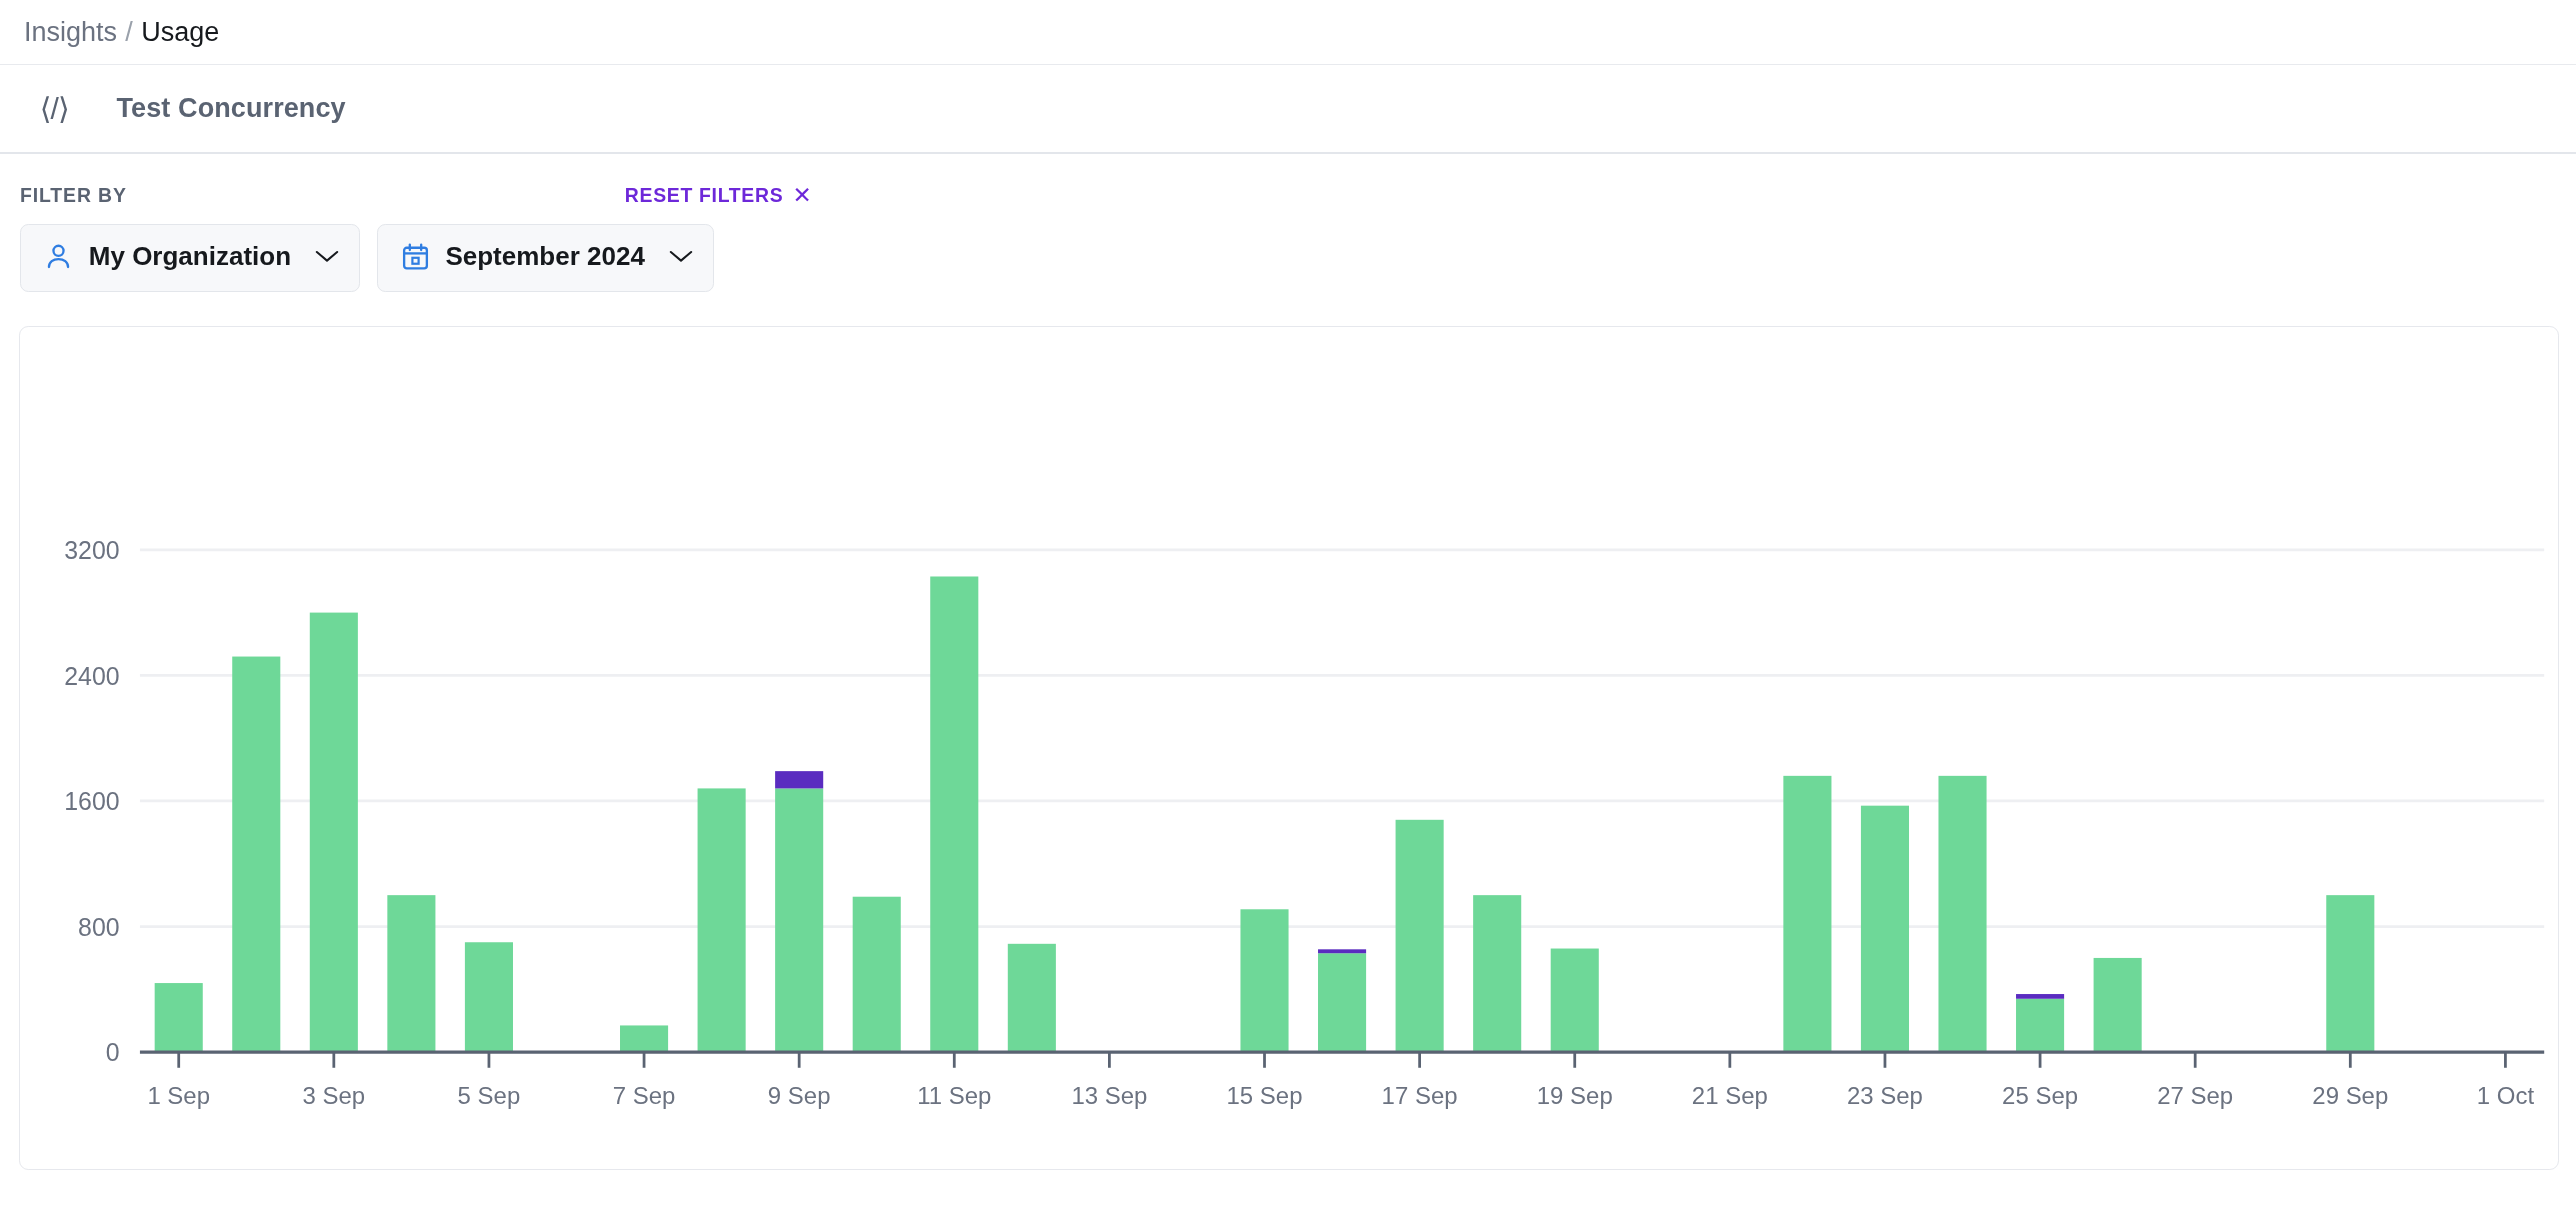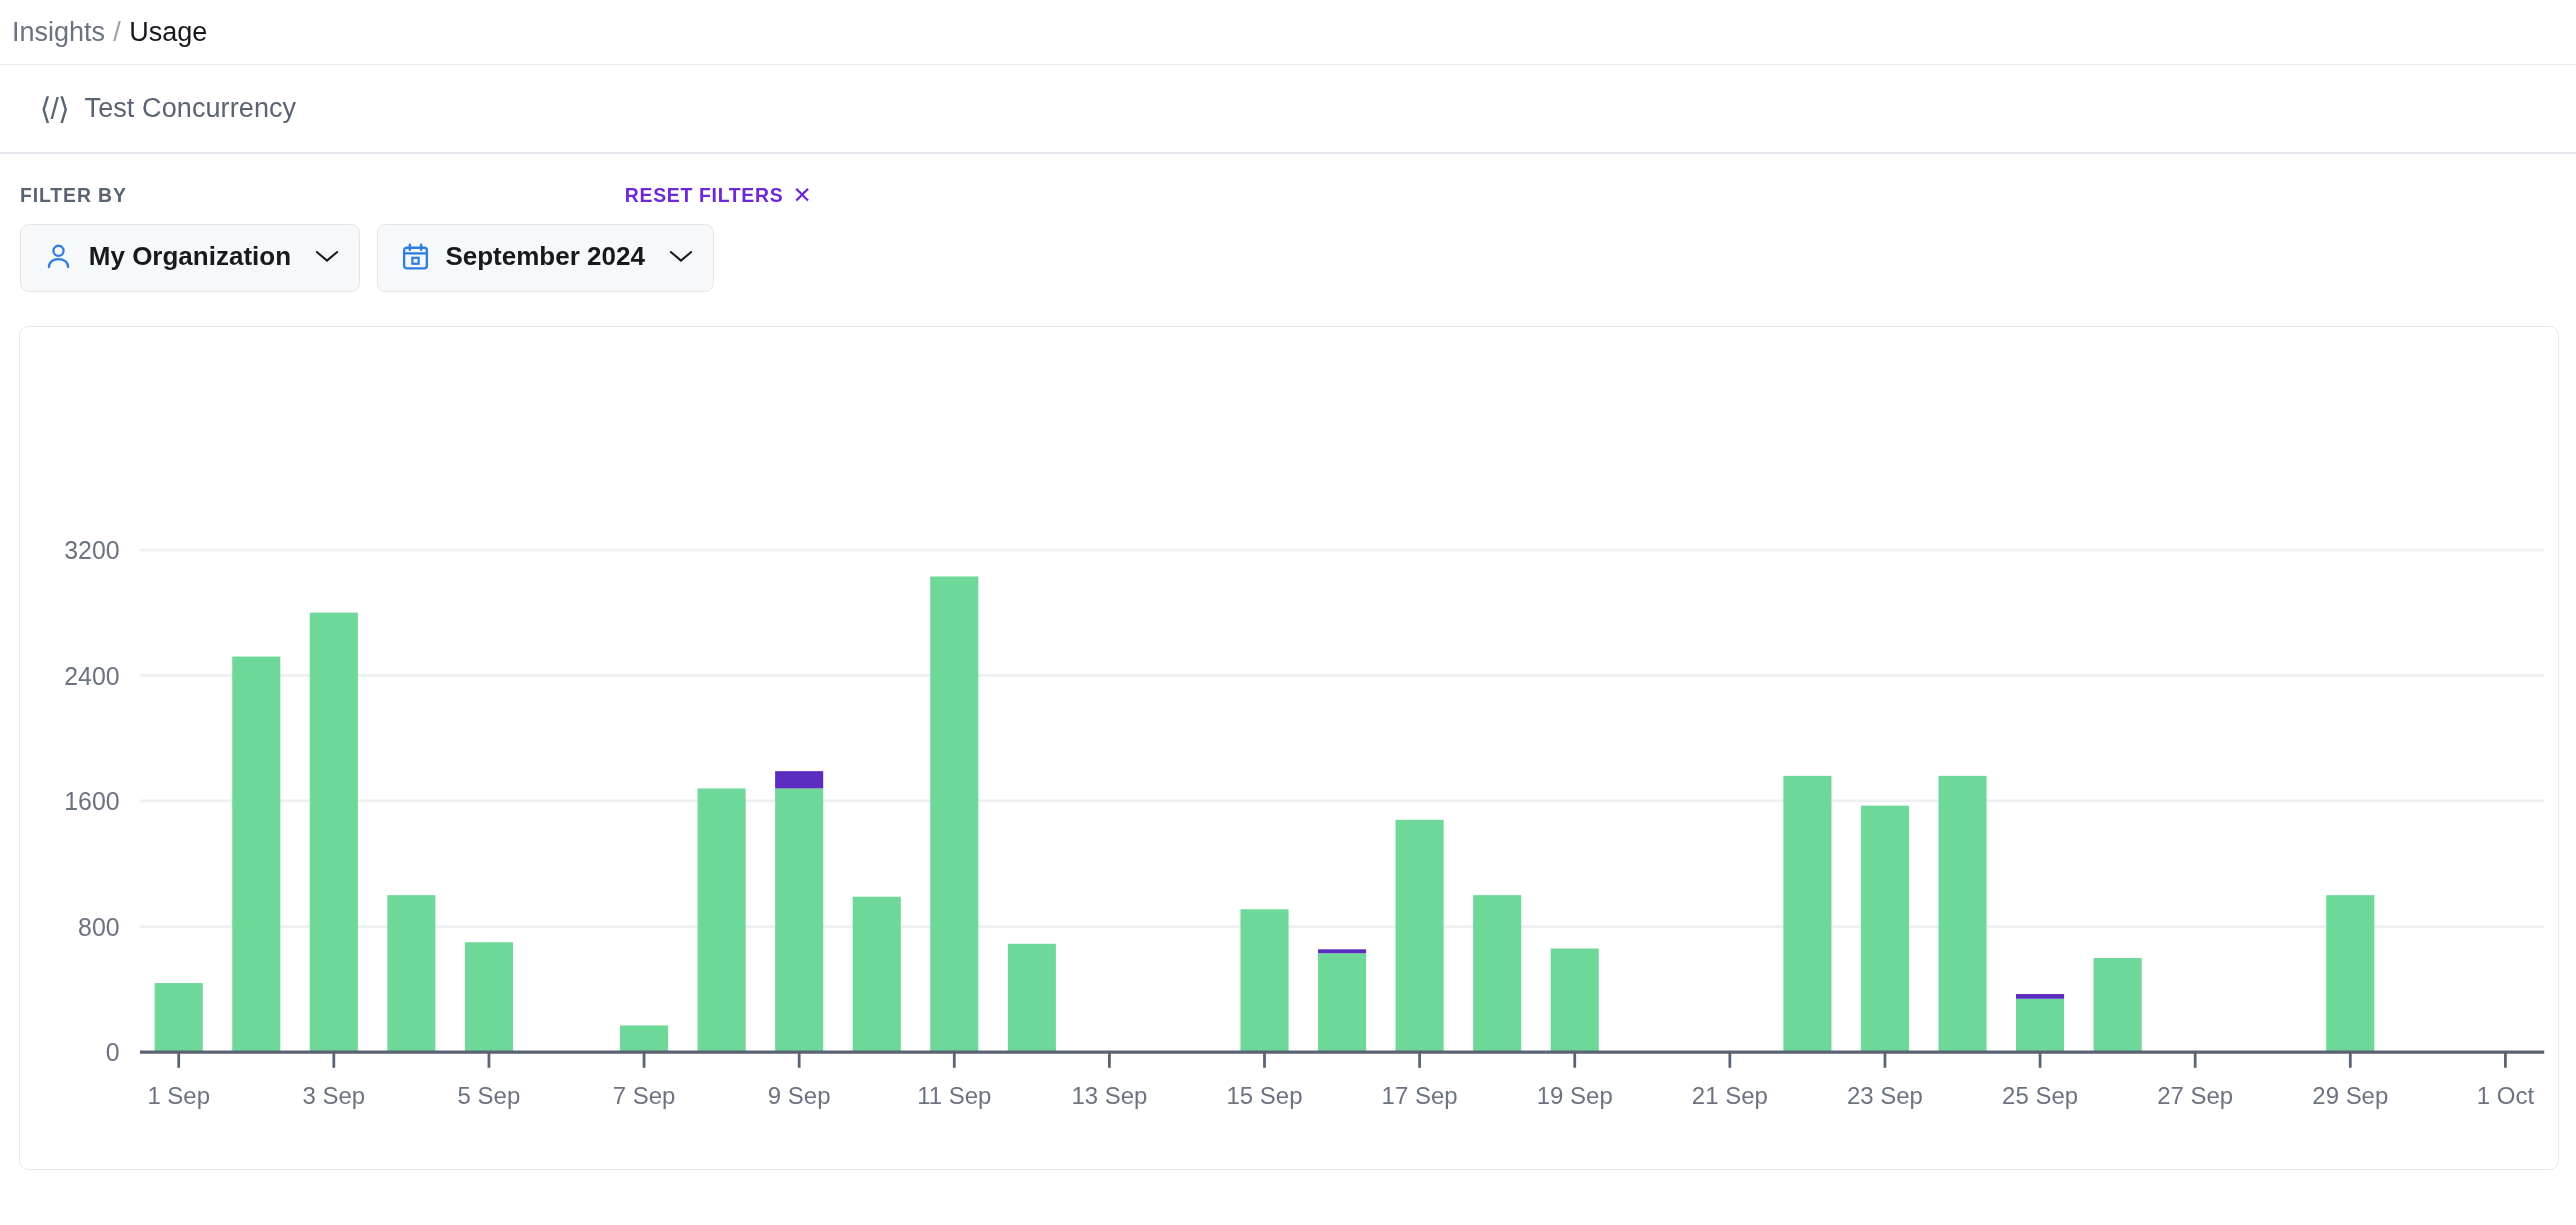--- a/index.html
+++ b/index.html
@@ -8,21 +8,21 @@
     background: #ffffff;
     font-family: "Liberation Sans", sans-serif;
     overflow: hidden;
   }
 
   
   .breadcrumb {
     height: 65px;
     display: flex;
     align-items: center;
-    padding-left: 12px;
+    padding-left: 24px;
     font-size: 27px;
     border-bottom: 1.8px solid #e8eaee;
   }
   .crumb-parent { color: #6b7280; font-weight: 400; }
   .crumb-sep { color: #9aa1ab; margin: 0 8.3px; font-weight: 400; }
   .crumb-current { color: #16191d; font-weight: 400; }
 
   
   .tabbar {
     height: 89px;
@@ -34,21 +34,21 @@
   }
   .tab {
     display: flex;
     align-items: center;
     gap: 15.7px;
     padding: 0 25px;
     position: relative;
     cursor: pointer;
     font-size: 27px;
   }
-  .tab .tab-label { color: #5a6372; font-weight: 400; letter-spacing: 0.1px; }
+  .tab .tab-label { color: #5a6372; font-weight: 700; letter-spacing: 0.1px; margin-left: 32px; }
   .tab.active .tab-label { color: #16191d; }
   .tab.active::after {
     content: "";
     position: absolute;
     left: 0; right: 0; bottom: -2.8px;
     height: 5.5px;
     background: #2f7de1;
   }
   .icon-code {
     color: #5a6372;

